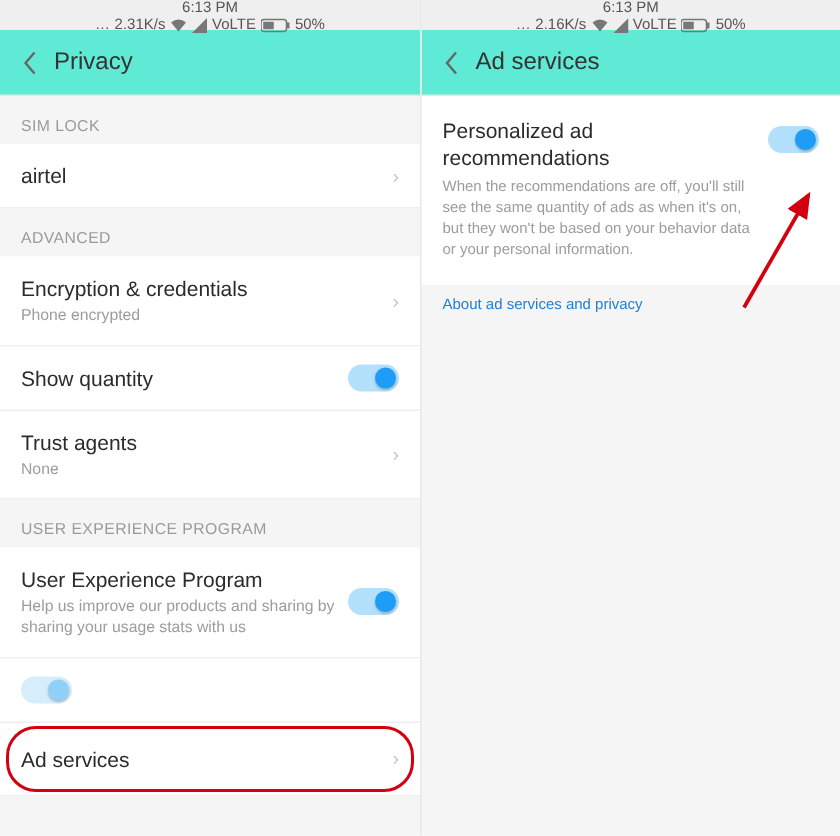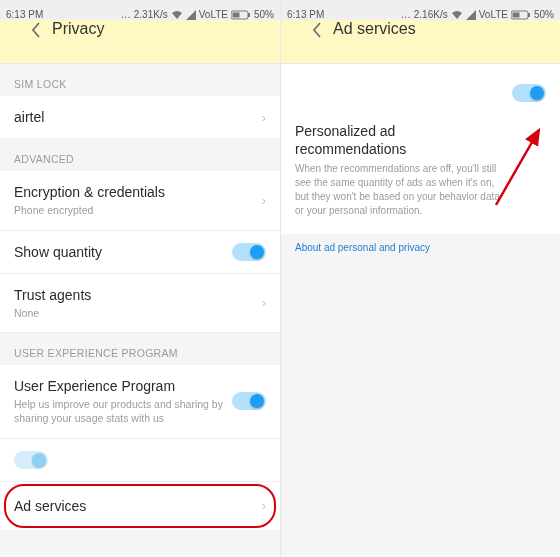--- a/index.html
+++ b/index.html
@@ -18,34 +18,35 @@
     height: 557px;
     background: #f5f5f5;
     position: relative;
     overflow: hidden;
   }
   .phone + .phone { border-left: 1px solid #e8e8e8; }
   .status-bar {
     height: 20px;
     background: #efefef;
     display: flex;
-    align-items: flex-end;
+    align-items: center;
     justify-content: space-between;
     padding: 0 6px;
     font-size: 10px;
     color: #555;
+    flex-direction: column;
   }
   .status-right { display: flex; align-items: center; gap: 3px; }
   .status-right span { white-space: nowrap; }
   .header {
     height: 44px;
-    background: #fef9c3;
-    display: flex;
-    align-items: flex-start;
-    padding: 0 26px;
+    background: #5eead4;
+    display: flex;
+    align-items: center;
+    padding: 0 10px;
     border-bottom: 1px solid #e6e6e6;
   }
   .back-chev {
     width: 20px; height: 20px;
     display: flex; align-items: center; justify-content: center;
     color: #555;
   }
   .header-title {
     font-size: 16px;
     color: #333;
@@ -99,21 +100,21 @@
     border-radius: 20px;
     pointer-events: none;
   }
   .ad-block {
     background: #fff;
     padding: 14px 14px 16px;
     display: flex;
     align-items: flex-start;
   }
   .ad-text { flex: 1; padding-right: 8px; }
-  .ad-title { font-size: 14px; color: #2b2b2b; line-height: 1.3; margin-top: 44px; }
+  .ad-title { font-size: 14px; color: #2b2b2b; line-height: 1.3; }
   .ad-sub { font-size: 10px; color: #9c9c9c; line-height: 1.4; margin-top: 4px; }
   .link-line {
     font-size: 10px;
     color: #1e7fd6;
     padding: 8px 14px 14px;
   }
   svg { display: block; }
   .arrow-svg { position: absolute; pointer-events: none; }
 </style>
 </head>
@@ -251,21 +252,21 @@
   </div>
 
   <div class="ad-block">
     <div class="ad-text">
       <div class="ad-title">Personalized ad recommendations</div>
       <div class="ad-sub">When the recommendations are off, you'll still see the same quantity of ads as when it's on, but they won't be based on your behavior data or your personal information.</div>
     </div>
     <div class="toggle on" style="margin-top:6px;"></div>
   </div>
 
-  <div class="link-line">About ad personal and privacy</div>
+  <div class="link-line">About ad services and privacy</div>
 
   <svg class="arrow-svg" style="left:200px; top:120px;" width="70" height="90" viewBox="0 0 70 90">
     <defs>
       <marker id="ah" markerWidth="8" markerHeight="8" refX="6" refY="3" orient="auto">
         <path d="M0,0 L7,3 L0,6 Z" fill="#d3000f"></path>
       </marker>
     </defs>
     <line x1="15" y1="85" x2="58" y2="10" stroke="#d3000f" stroke-width="2.5" marker-end="url(#ah)"></line>
   </svg>
 </div>

